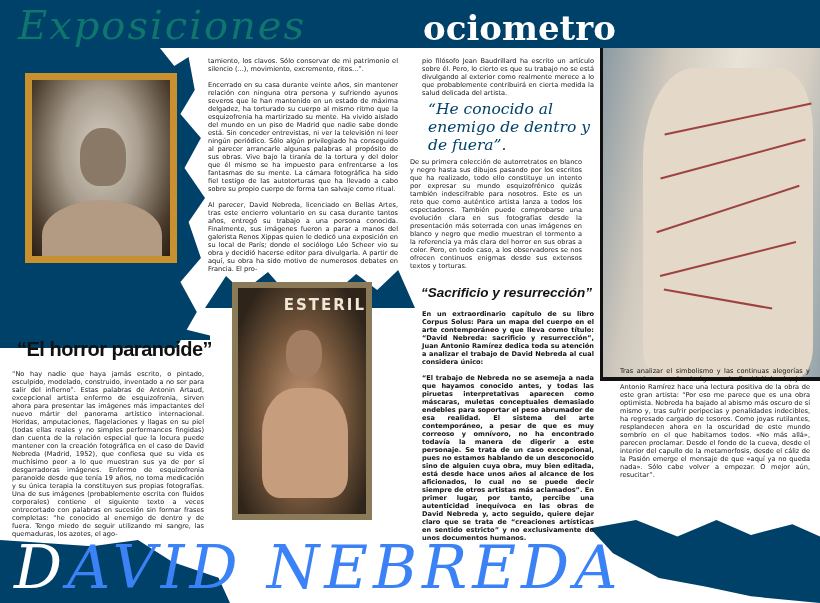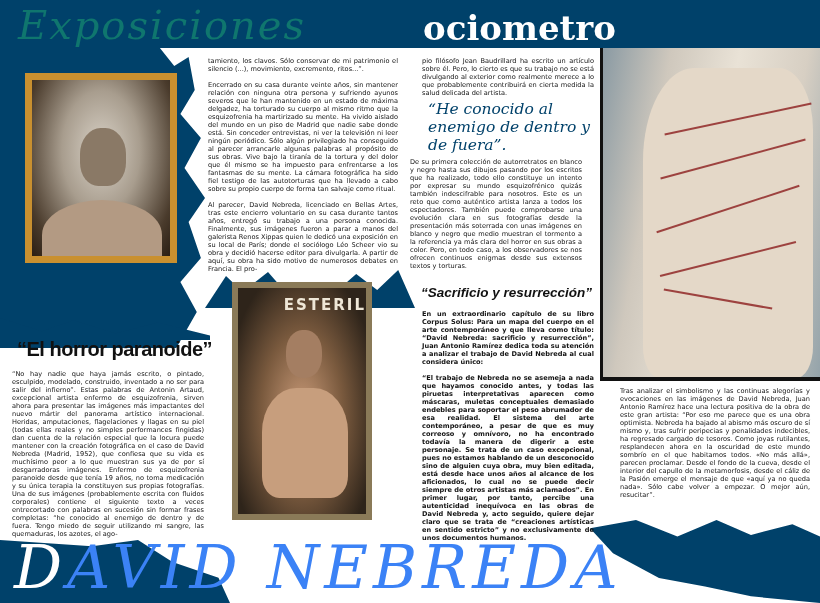--- a/index.html
+++ b/index.html
@@ -112,19 +112,19 @@
 <div class="col-text" style="left:422px;top:310px;width:172px;font-weight:bold;">
   <p>En un extraordinario capítulo de su libro Corpus Solus: Para un mapa del cuerpo en el arte contemporáneo y que lleva como título: “David Nebreda: sacrificio y resurrección”, Juan Antonio Ramírez dedica toda su atención a analizar el trabajo de David Nebreda al cual considera único:</p>
   <p>“El trabajo de Nebreda no se asemeja a nada que hayamos conocido antes, y todas las piruetas interpretativas aparecen como máscaras, muletas conceptuales demasiado endebles para soportar el peso abrumador de esa realidad. El sistema del arte contemporáneo, a pesar de que es muy correoso y omnívoro, no ha encontrado todavía la manera de digerir a este personaje. Se trata de un caso excepcional, pues no estamos hablando de un desconocido sino de alguien cuya obra, muy bien editada, está desde hace unos años al alcance de los aficionados, lo cual no se puede decir siempre de otros artistas más aclamados”. En primer lugar, por tanto, percibe una autenticidad inequívoca en las obras de David Nebreda y, acto seguido, quiere dejar claro que se trata de “creaciones artísticas en sentido estricto” y no exclusivamente de unos documentos humanos.</p>
 </div>
 
 <div class="subhead horror">“El horror paranoide”</div>
 <div class="col-text" style="left:12px;top:370px;width:192px;">
   <p>“No hay nadie que haya jamás escrito, o pintado, esculpido, modelado, construido, inventado a no ser para salir del infierno”. Estas palabras de Antonin Artaud, excepcional artista enfermo de esquizofrenia, sirven ahora para presentar las imágenes más impactantes del nuevo mártir del panorama artístico internacional. Heridas, amputaciones, flagelaciones y llagas en su piel (todas ellas reales y no simples performances fingidas) dan cuenta de la relación especial que la locura puede mantener con la creación fotográfica en el caso de David Nebreda (Madrid, 1952), que confiesa que su vida es muchísimo peor a lo que muestran sus ya de por sí desgarradoras imágenes. Enfermo de esquizofrenia paranoide desde que tenía 19 años, no toma medicación y su única terapia la constituyen sus propias fotografías. Una de sus imágenes (probablemente escrita con fluidos corporales) contiene el siguiente texto a veces entrecortado con palabras en sucesión sin formar frases completas: “he conocido al enemigo de dentro y de fuera. Tengo miedo de seguir utilizando mi sangre, las quemaduras, los azotes, el ago-</p>
 </div>
 
-<div class="col-text" style="left:620px;top:387px;width:190px;">
+<div class="col-text" style="left:620px;top:367px;width:190px;">
   <p>Tras analizar el simbolismo y las continuas alegorías y evocaciones en las imágenes de David Nebreda, Juan Antonio Ramírez hace una lectura positiva de la obra de este gran artista: “Por eso me parece que es una obra optimista. Nebreda ha bajado al abismo más oscuro de sí mismo y, tras sufrir peripecias y penalidades indecibles, ha regresado cargado de tesoros. Como joyas rutilantes, resplandecen ahora en la oscuridad de este mundo sombrío en el que habitamos todos. «No más allá», parecen proclamar. Desde el fondo de la cueva, desde el interior del capullo de la metamorfosis, desde el cáliz de la Pasión emerge el mensaje de que «aquí ya no queda nada». Sólo cabe volver a empezar. O mejor aún, resucitar”.</p>
 </div>
 
 <div class="big-name">
   <span class="first">D</span><span class="rest">AVID NEBREDA</span>
 </div>
 
 </body></html>

